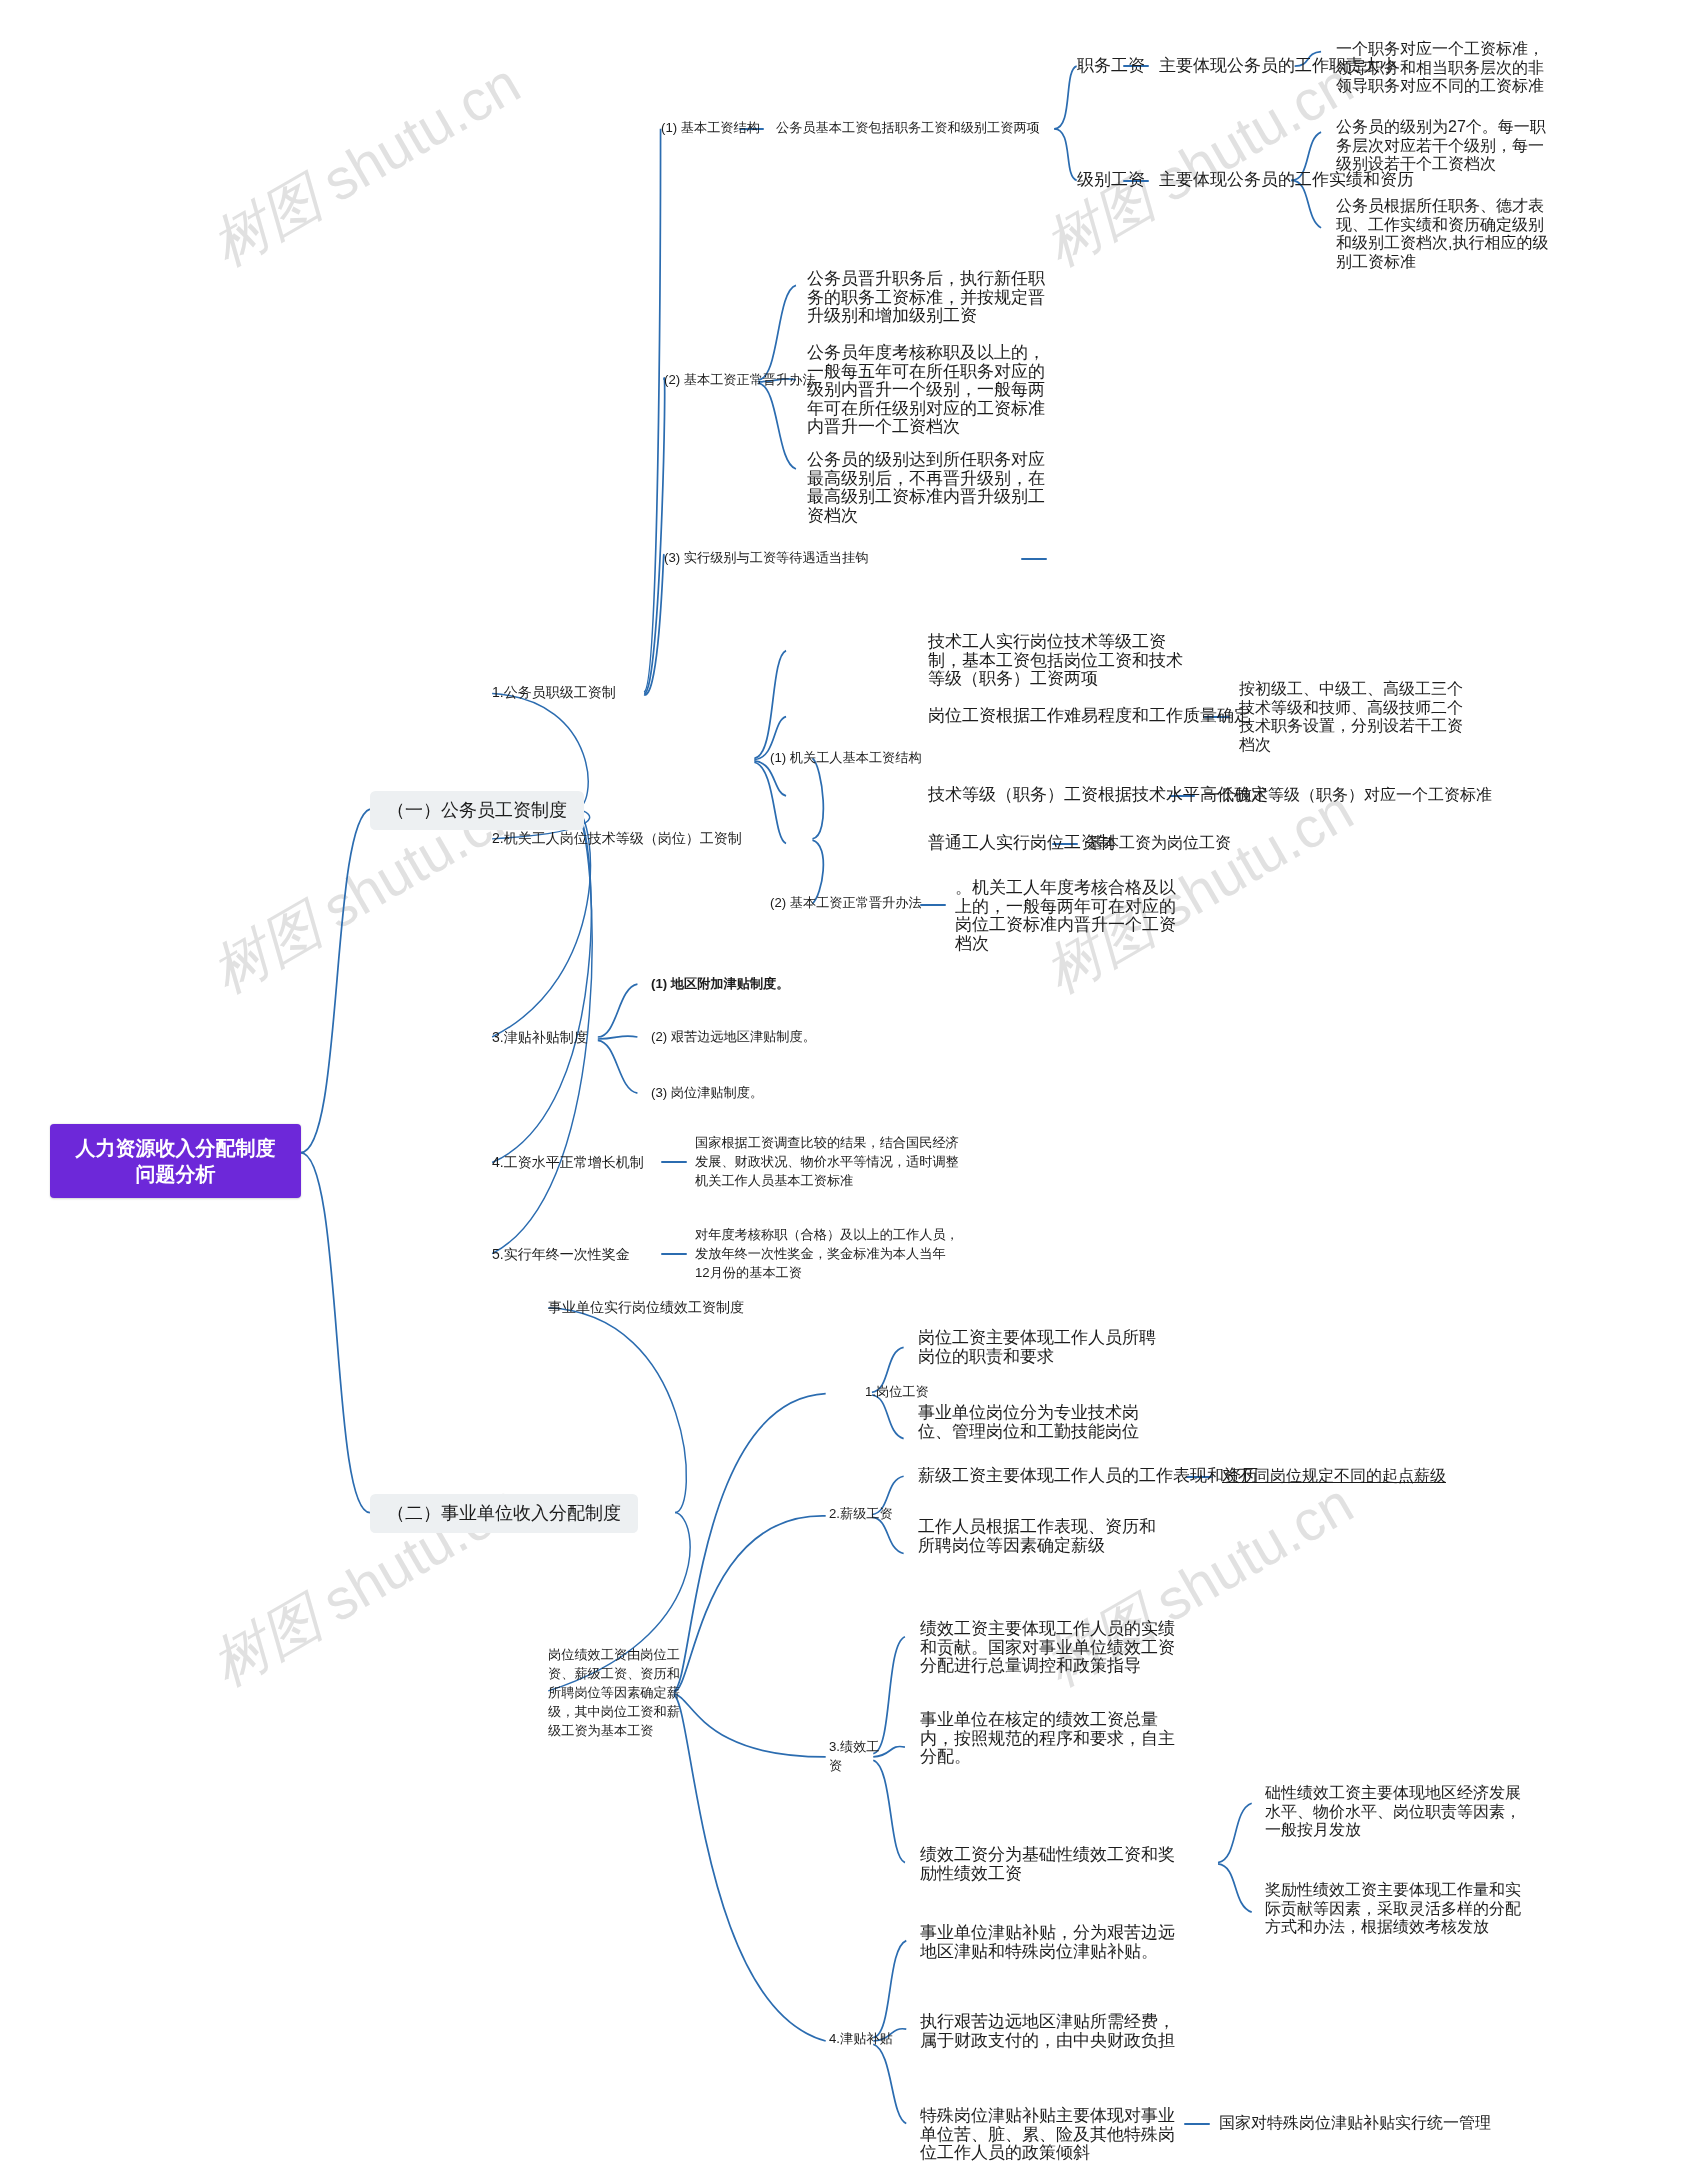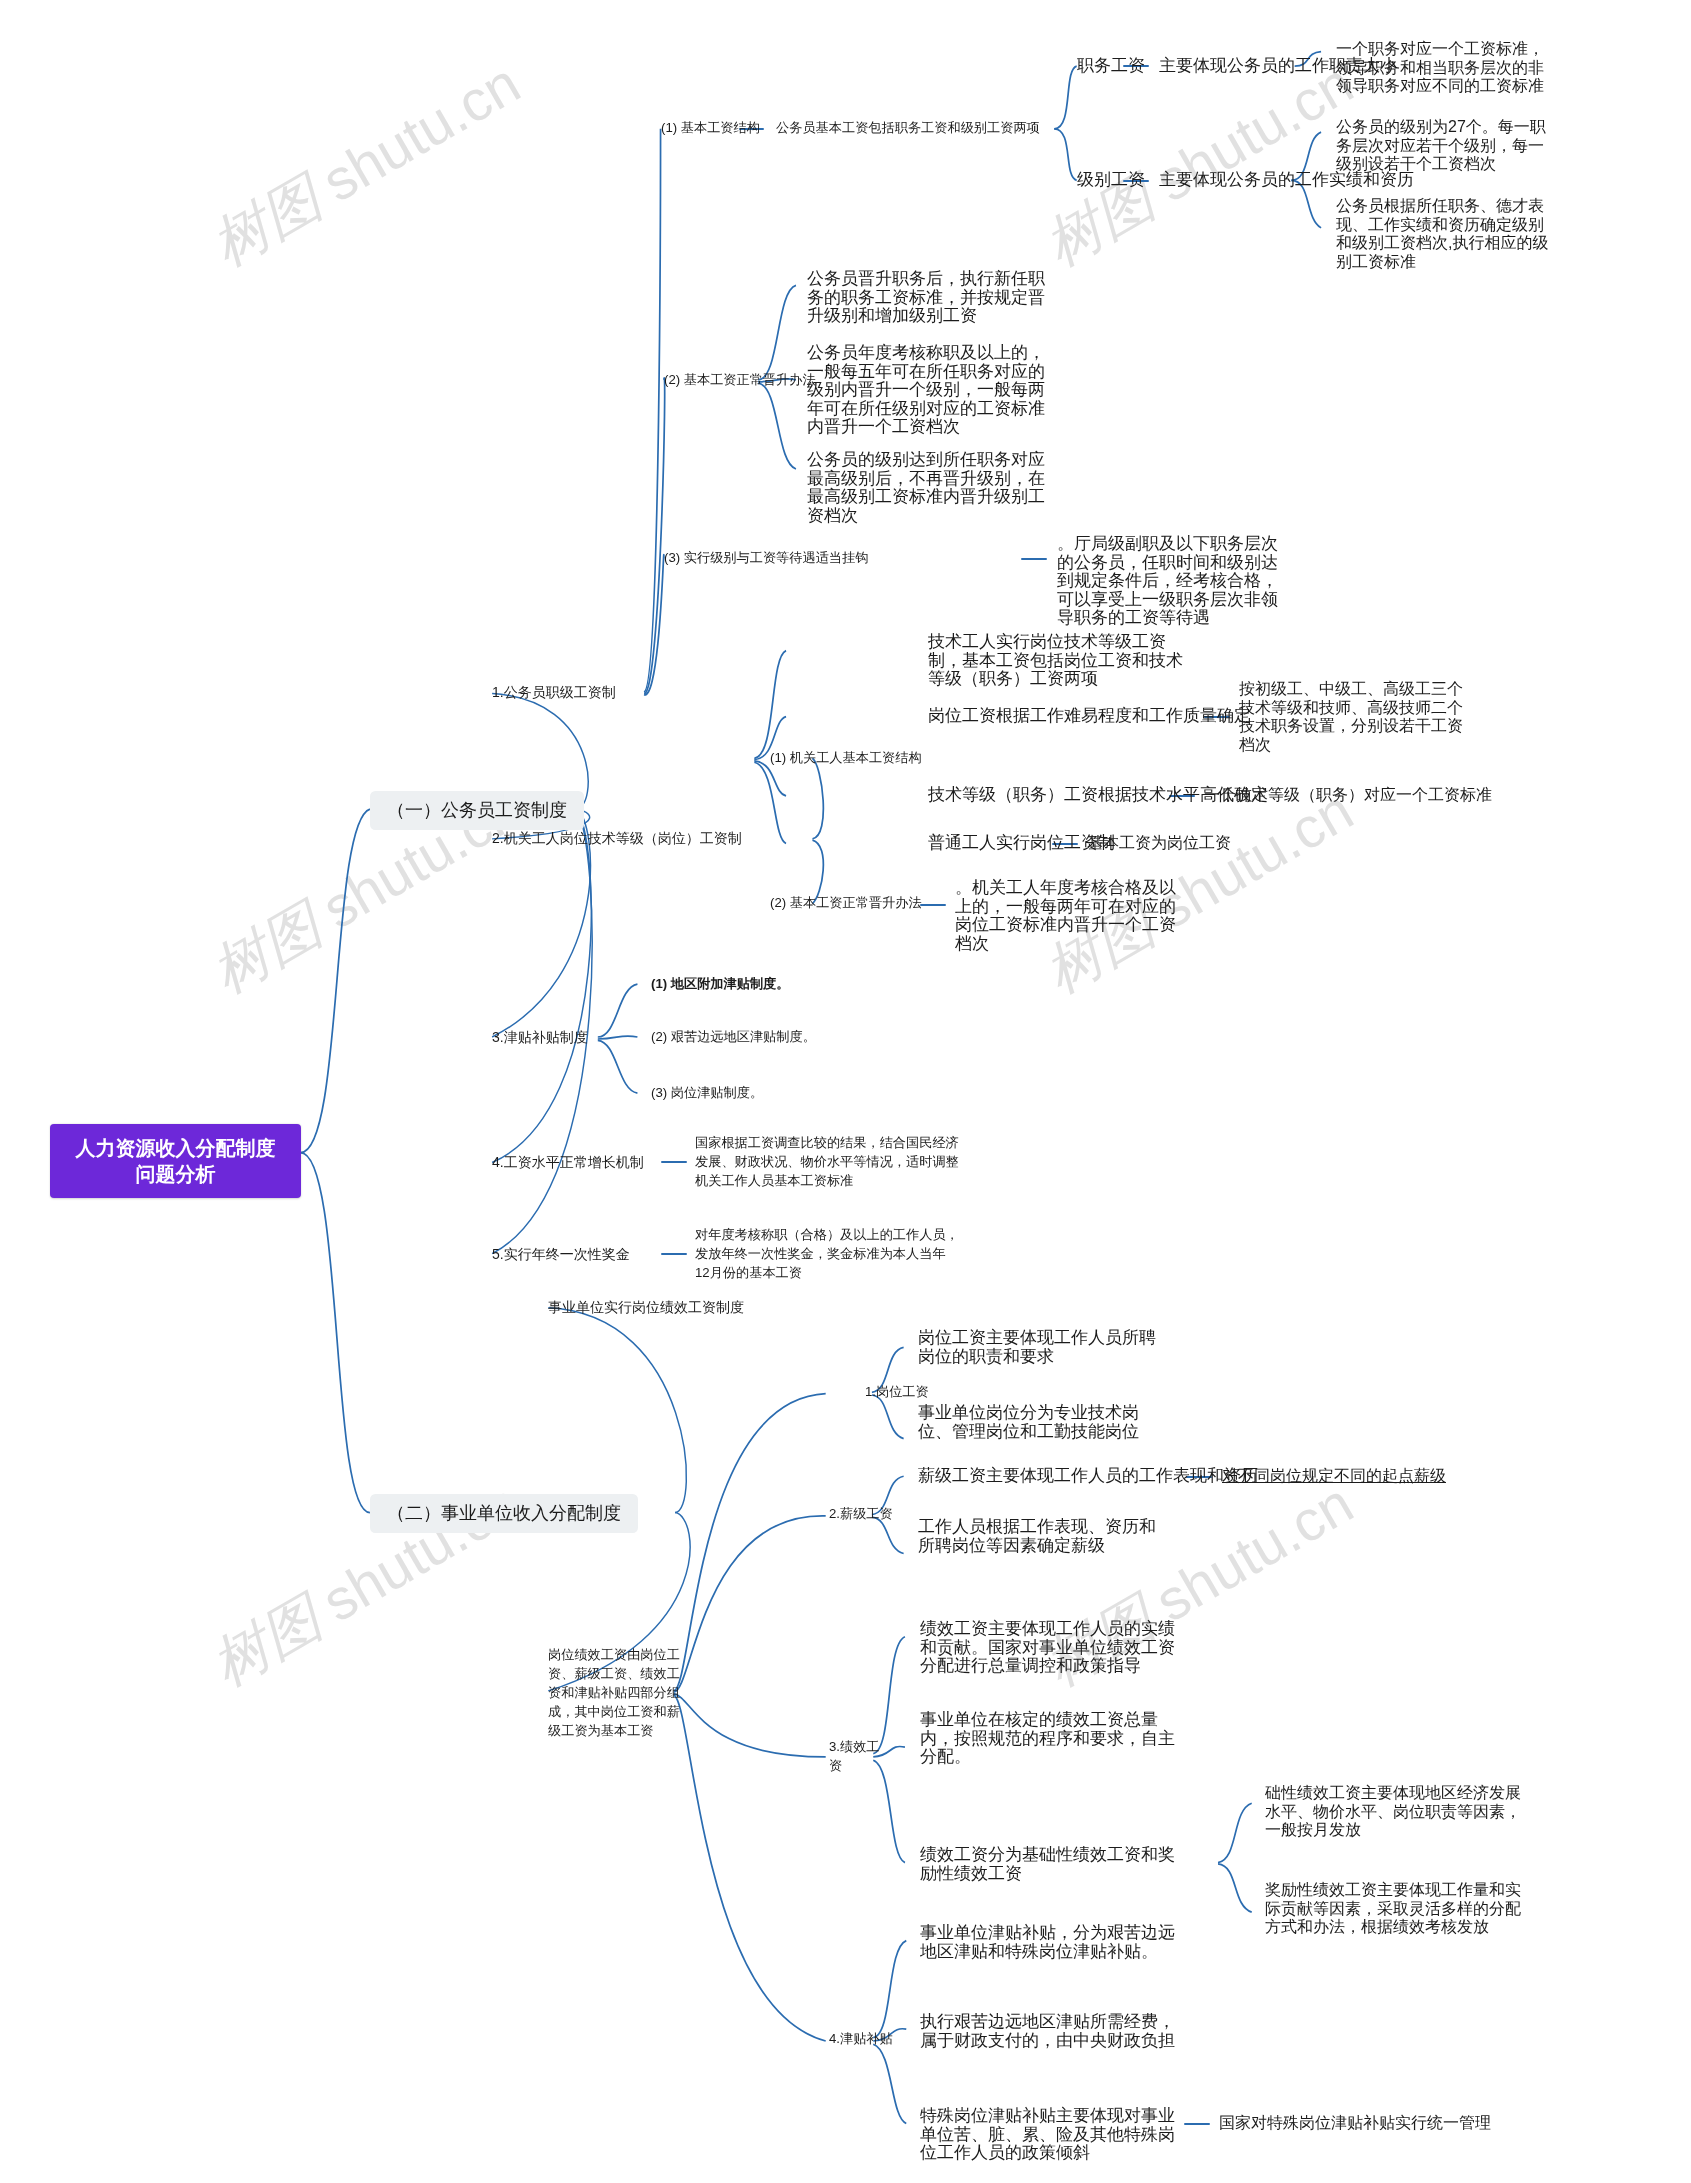--- a/index.html
+++ b/index.html
@@ -156,21 +156,20 @@
   <div class="node tx lvl2" style="left:492px;top:1152px;white-space:nowrap;">4.工资水平正常增长机制</div>
 
   <div class="node tx lvl2" style="left:492px;top:1244px;white-space:nowrap;">5.实行年终一次性奖金</div>
 
   <div class="node tx lvl3" style="left:661px;top:118px;white-space:nowrap;">(1) 基本工资结构</div>
   <div class="node tx lvl3" style="left:776px;top:118px;white-space:nowrap;">公务员基本工资包括职务工资和级别工资两项</div>
 
   <div class="node tx lvl3" style="left:664px;top:370px;white-space:nowrap;">(2) 基本工资正常晋升办法</div>
 
   <div class="node tx lvl3" style="left:664px;top:548px;white-space:nowrap;">(3) 实行级别与工资等待遇适当挂钩</div>
-  <div class="node tx lvl4" style="left:1057px;top:535px;width:221px;">。厅局级副职及以下职务层次的公务员，任职时间和级别达到规定条件后，经考核合格，可以享受上一级职务层次非领导职务的工资等待遇</div>
 
   <div class="node tx lvl4" style="left:1077px;top:57px;white-space:nowrap;">职务工资</div>
   <div class="node tx lvl4" style="left:1159px;top:57px;white-space:nowrap;">主要体现公务员的工作职责大小</div>
   <div class="node tx lvl5" style="left:1336px;top:40px;width:218px;">一个职务对应一个工资标准，领导职务和相当职务层次的非领导职务对应不同的工资标准</div>
 
   <div class="node tx lvl4" style="left:1077px;top:171px;white-space:nowrap;">级别工资</div>
   <div class="node tx lvl4" style="left:1159px;top:171px;white-space:nowrap;">主要体现公务员的工作实绩和资历</div>
   <div class="node tx lvl5" style="left:1336px;top:118px;width:218px;">公务员的级别为27个。每一职务层次对应若干个级别，每一级别设若干个工资档次</div>
   <div class="node tx lvl5" style="left:1336px;top:197px;width:218px;">公务员根据所任职务、德才表现、工作实绩和资历确定级别和级别工资档次,执行相应的级别工资标准</div>
 
@@ -197,21 +196,21 @@
   <div class="node tx lvl3" style="left:651px;top:974px;white-space:nowrap;font-weight:bold;">(1) 地区附加津贴制度。</div>
   <div class="node tx lvl3" style="left:651px;top:1027px;white-space:nowrap;">(2) 艰苦边远地区津贴制度。</div>
   <div class="node tx lvl3" style="left:651px;top:1083px;white-space:nowrap;">(3) 岗位津贴制度。</div>
 
   <div class="node tx lvl3" style="left:695px;top:1133px;width:264px;">国家根据工资调查比较的结果，结合国民经济发展、财政状况、物价水平等情况，适时调整机关工作人员基本工资标准</div>
 
   <div class="node tx lvl3" style="left:695px;top:1225px;width:264px;">对年度考核称职（合格）及以上的工作人员，发放年终一次性奖金，奖金标准为本人当年12月份的基本工资</div>
 
   <div class="node tx lvl2" style="left:548px;top:1297px;white-space:nowrap;">事业单位实行岗位绩效工资制度</div>
 
-  <div class="node tx lvl3" style="left:548px;top:1645px;width:139px;">岗位绩效工资由岗位工资、薪级工资、绩效工资和津贴补贴四部分组成，其中岗位工资和薪级工资为基本工资</div>
+  <div class="node tx lvl3" style="left:548px;top:1645px;width:139px;">岗位绩效工资由岗位工资、薪级工资、资历和所聘岗位等因素确定薪级，其中岗位工资和薪级工资为基本工资</div>
 
   <div class="node tx lvl3" style="left:829px;top:1382px;white-space:nowrap;margin-left:36px;">1.岗位工资</div>
   <div class="node tx lvl4" style="left:918px;top:1329px;width:254px;">岗位工资主要体现工作人员所聘岗位的职责和要求</div>
   <div class="node tx lvl4" style="left:918px;top:1404px;width:254px;">事业单位岗位分为专业技术岗位、管理岗位和工勤技能岗位</div>
 
   <div class="node tx lvl3" style="left:829px;top:1504px;white-space:nowrap;">2.薪级工资</div>
   <div class="node tx lvl4" style="left:918px;top:1467px;white-space:nowrap;">薪级工资主要体现工作人员的工作表现和资历</div>
   <div class="node tx lvl5" style="left:1222px;top:1467px;white-space:nowrap;text-decoration:underline;">对不同岗位规定不同的起点薪级</div>
   <div class="node tx lvl4" style="left:918px;top:1518px;width:254px;">工作人员根据工作表现、资历和所聘岗位等因素确定薪级</div>
 

